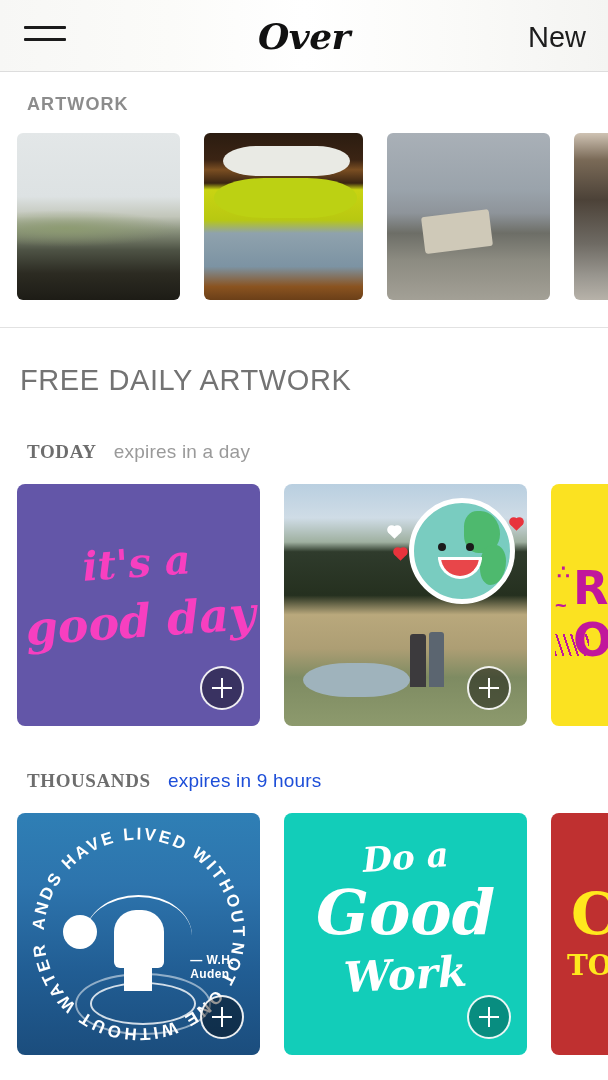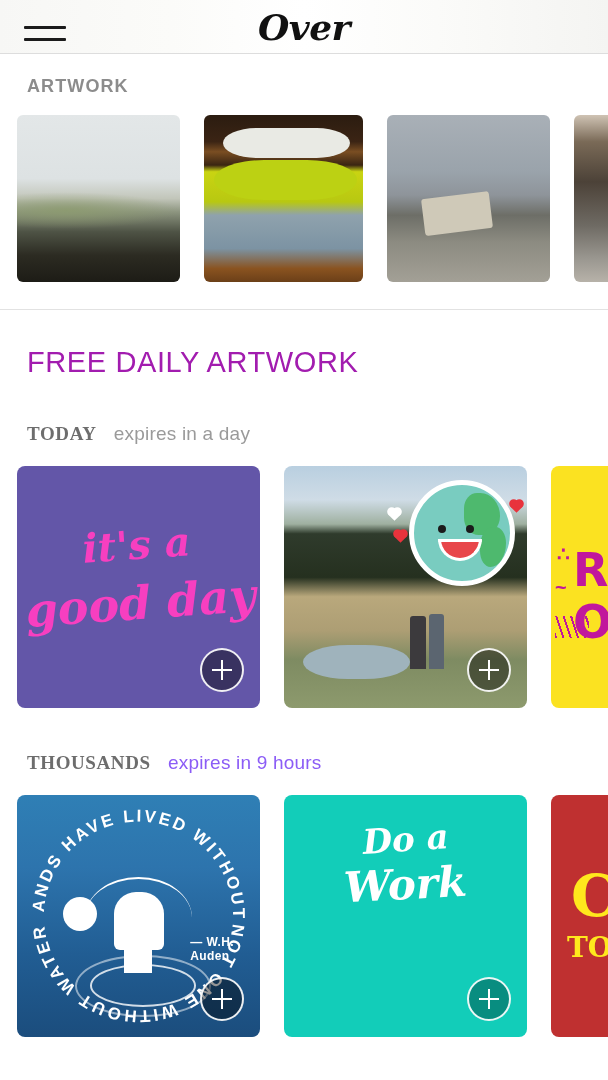--- a/index.html
+++ b/index.html
@@ -9,21 +9,21 @@
   body {
     width: 608px; height: 1080px;
     font-family: "Liberation Sans", sans-serif;
     overflow: hidden;
     position: relative;
   }
 
   
   .header {
     position: relative;
-    height: 54px;
+    height: 72px;
     background: linear-gradient(to right, #f7f7f5 0%, #fbfbf9 28%, #ffffff 50%, #fbfbf9 72%, #f4f4f2 100%);
     border-bottom: 1px solid #dddddd;
     display: flex;
     align-items: center;
     box-sizing: border-box;
   }
   .hamburger {
     position: absolute;
     left: 24px; top: 26px;
     width: 42px; height: 18px;
@@ -114,42 +114,42 @@
 
   .section-divider {
     margin-top: 27px;
     height: 1px;
     background: #e2e2e2;
   }
 
   
   .daily-section { padding-top: 36px; }
   .daily-title {
-    margin-left: 27px;
+    margin-left: 20px;
     font-size: 29px;
-    color: #a21caf;
+    color: #737373;
     letter-spacing: 0.6px;
   }
   .group-header {
     margin-left: 27px;
     margin-top: 44px;
     font-size: 19px;
   }
   .group-header .day {
     font-weight: 700;
     letter-spacing: .6px;
     color: #6d6d6d;
     font-family: Liberation Serif, serif;
   }
   .group-header .expiry {
     margin-left: 12px;
     color: #9a9a9a;
     letter-spacing: .2px;
   }
-  .group-header .expiry.urgent { color: #8b5cf6; }
+  .group-header .expiry.urgent { color: #1d4ed8; }
 
   .card-row {
     margin-top: 21px;
     display: flex;
     gap: 24px;
     padding-left: 17px;
     overflow: hidden;
     height: 242px;
   }
   .card {
@@ -329,20 +329,21 @@
 </style>
 </head>
 <body>
 
 <div class="header">
   <div class="hamburger">
     <i></i>
     <i></i>
   </div>
   <div class="logo">Over</div>
+  <div class="new-btn">New</div>
 </div>
 
 <div class="unsplash-section">
   <div class="unsplash-label">ARTWORK</div>
 
   <div class="thumb-row">
     <div class="thumb ph-mist"></div>
     <div class="thumb wide ph-knit"></div>
     <div class="thumb ph-wreck"></div>
     <div class="thumb ph-cliff"></div>
@@ -437,20 +438,21 @@
         <span>Auden</span>
       </div>
       <div class="add-btn">
         <span class="plus"></span>
       </div>
     </div>
 
     <div class="card art-teal">
       <div class="lettering">
         <span class="w1">Do a</span>
+        <span class="w2">Good</span>
         <span class="w3">Work</span>
       </div>
       <div class="add-btn">
         <span class="plus"></span>
       </div>
     </div>
 
     <div class="card art-red">
       <div class="txt">C</div>
       <div class="sub">TO</div>

